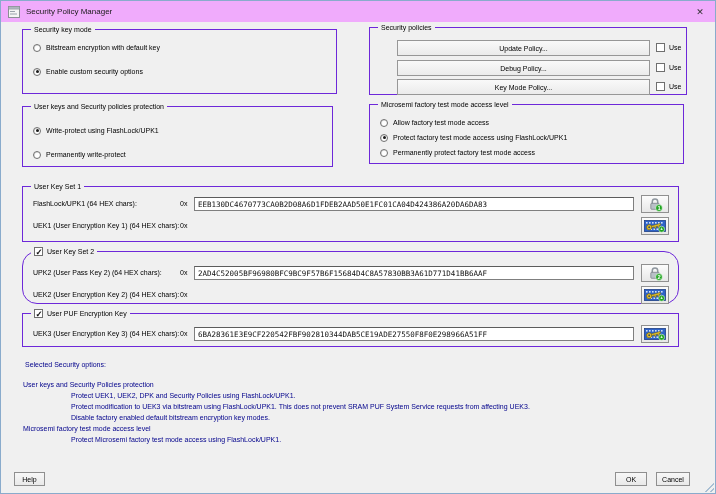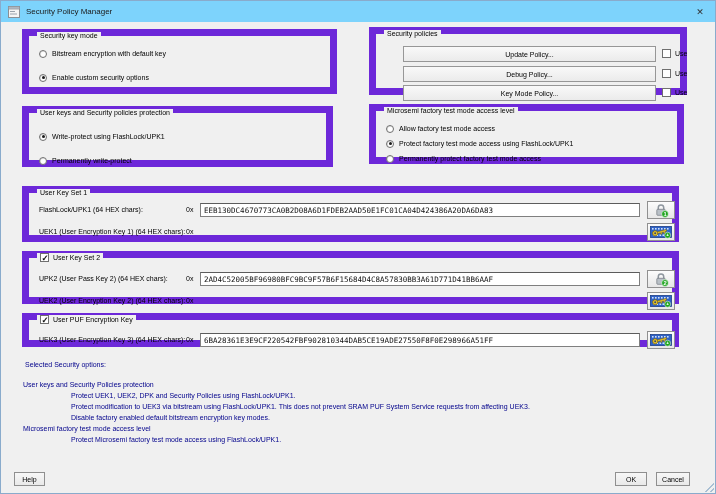--- a/index.html
+++ b/index.html
@@ -3,27 +3,27 @@
 <meta charset="utf-8">
 <style>
   html,body{margin:0;padding:0;background:#d6e4f0;}
   .dialog{
     position:relative;width:716px;height:494px;box-sizing:border-box;
     border:1px solid #89abcc;background:#f0f0f0;overflow:hidden;
     font-family:"Liberation Sans",sans-serif;font-size:7px;color:#000;
     cursor:default;
   }
   
-  .titlebar{position:absolute;left:0;top:0;right:0;height:21px;background:#7dd3fc;
+  .titlebar{position:absolute;left:0;top:0;right:0;height:21px;background:#f0abfc;
     display:flex;align-items:center;padding-left:7px;gap:6px;}
   .title-text{font-size:8px;color:#1a1a1a;white-space:nowrap;}
   .close-btn{margin-left:auto;width:30px;height:21px;display:flex;align-items:center;
     justify-content:center;font-size:9px;color:#333;}
   
-  .g{position:absolute;border:7px solid #6d28d9;box-sizing:border-box;}
+  .g{position:absolute;border:1px solid #6d28d9;box-sizing:border-box;}
   .legend{position:absolute;top:-4px;left:8px;background:#f0f0f0;padding:0 3px;
     font-size:7px;line-height:8px;white-space:nowrap;}
   .legend-check{position:absolute;top:-5px;left:8px;background:#f0f0f0;padding:0 3px;
     display:flex;align-items:center;gap:4px;white-space:nowrap;font-size:7px;}
   
   .opt{position:absolute;left:10px;display:flex;align-items:center;gap:5px;height:9px;white-space:nowrap;}
   .radio{width:8px;height:8px;box-sizing:border-box;border:1px solid #6f6f6f;border-radius:50%;
     background:#fff;position:relative;flex:none;box-shadow:inset 0.5px 0.5px 1px rgba(0,0,0,.2);}
   .radio.checked::after{content:"";position:absolute;left:1.5px;top:1.5px;width:3px;height:3px;
     background:#1a1a1a;border-radius:50%;}
@@ -179,21 +179,21 @@
                 <path d="M7.4 6.2h9.2v1.7h-1.8v1.6h-1.4V7.9h-1.8v1.6h-1.4V7.9H7.4z" fill="#e6c52e" stroke="#7a650e" stroke-width="0.5"></path>
               </g>
             <circle cx="17.6" cy="10.2" r="3" fill="#1ea51e" stroke="#ffffff" stroke-width="0.5"></circle>
             <path d="M17.6 8.7v2.1M16.6 9.9l1 1.1 1-1.1" fill="none" stroke="#ffffff" stroke-width="0.8"></path>
           </svg>
         </span>
       </button>
     </div>
   </div>
 
-  <div class="g" style="left:21px;top:250px;width:657px;height:53px;">
+  <div class="g" style="left:21px;top:250px;width:657px;height:53px;border-radius:15px;">
     <span class="legend-check">
       <span class="cb checked"></span>
       <span>User Key Set 2</span>
     </span>
     <div class="krow" style="top:14px;">
       <span class="klabel">UPK2 (User Pass Key 2) (64 HEX chars):</span>
       <span class="kpref">0x</span>
       <input class="kinput" spellcheck="false" value="2AD4C52005BF96980BFC9BC9F57B6F15684D4C8A57830BB3A61D771D41BB6AAF" style="">
       <button class="kbtn">
         <span style="display:flex;">

